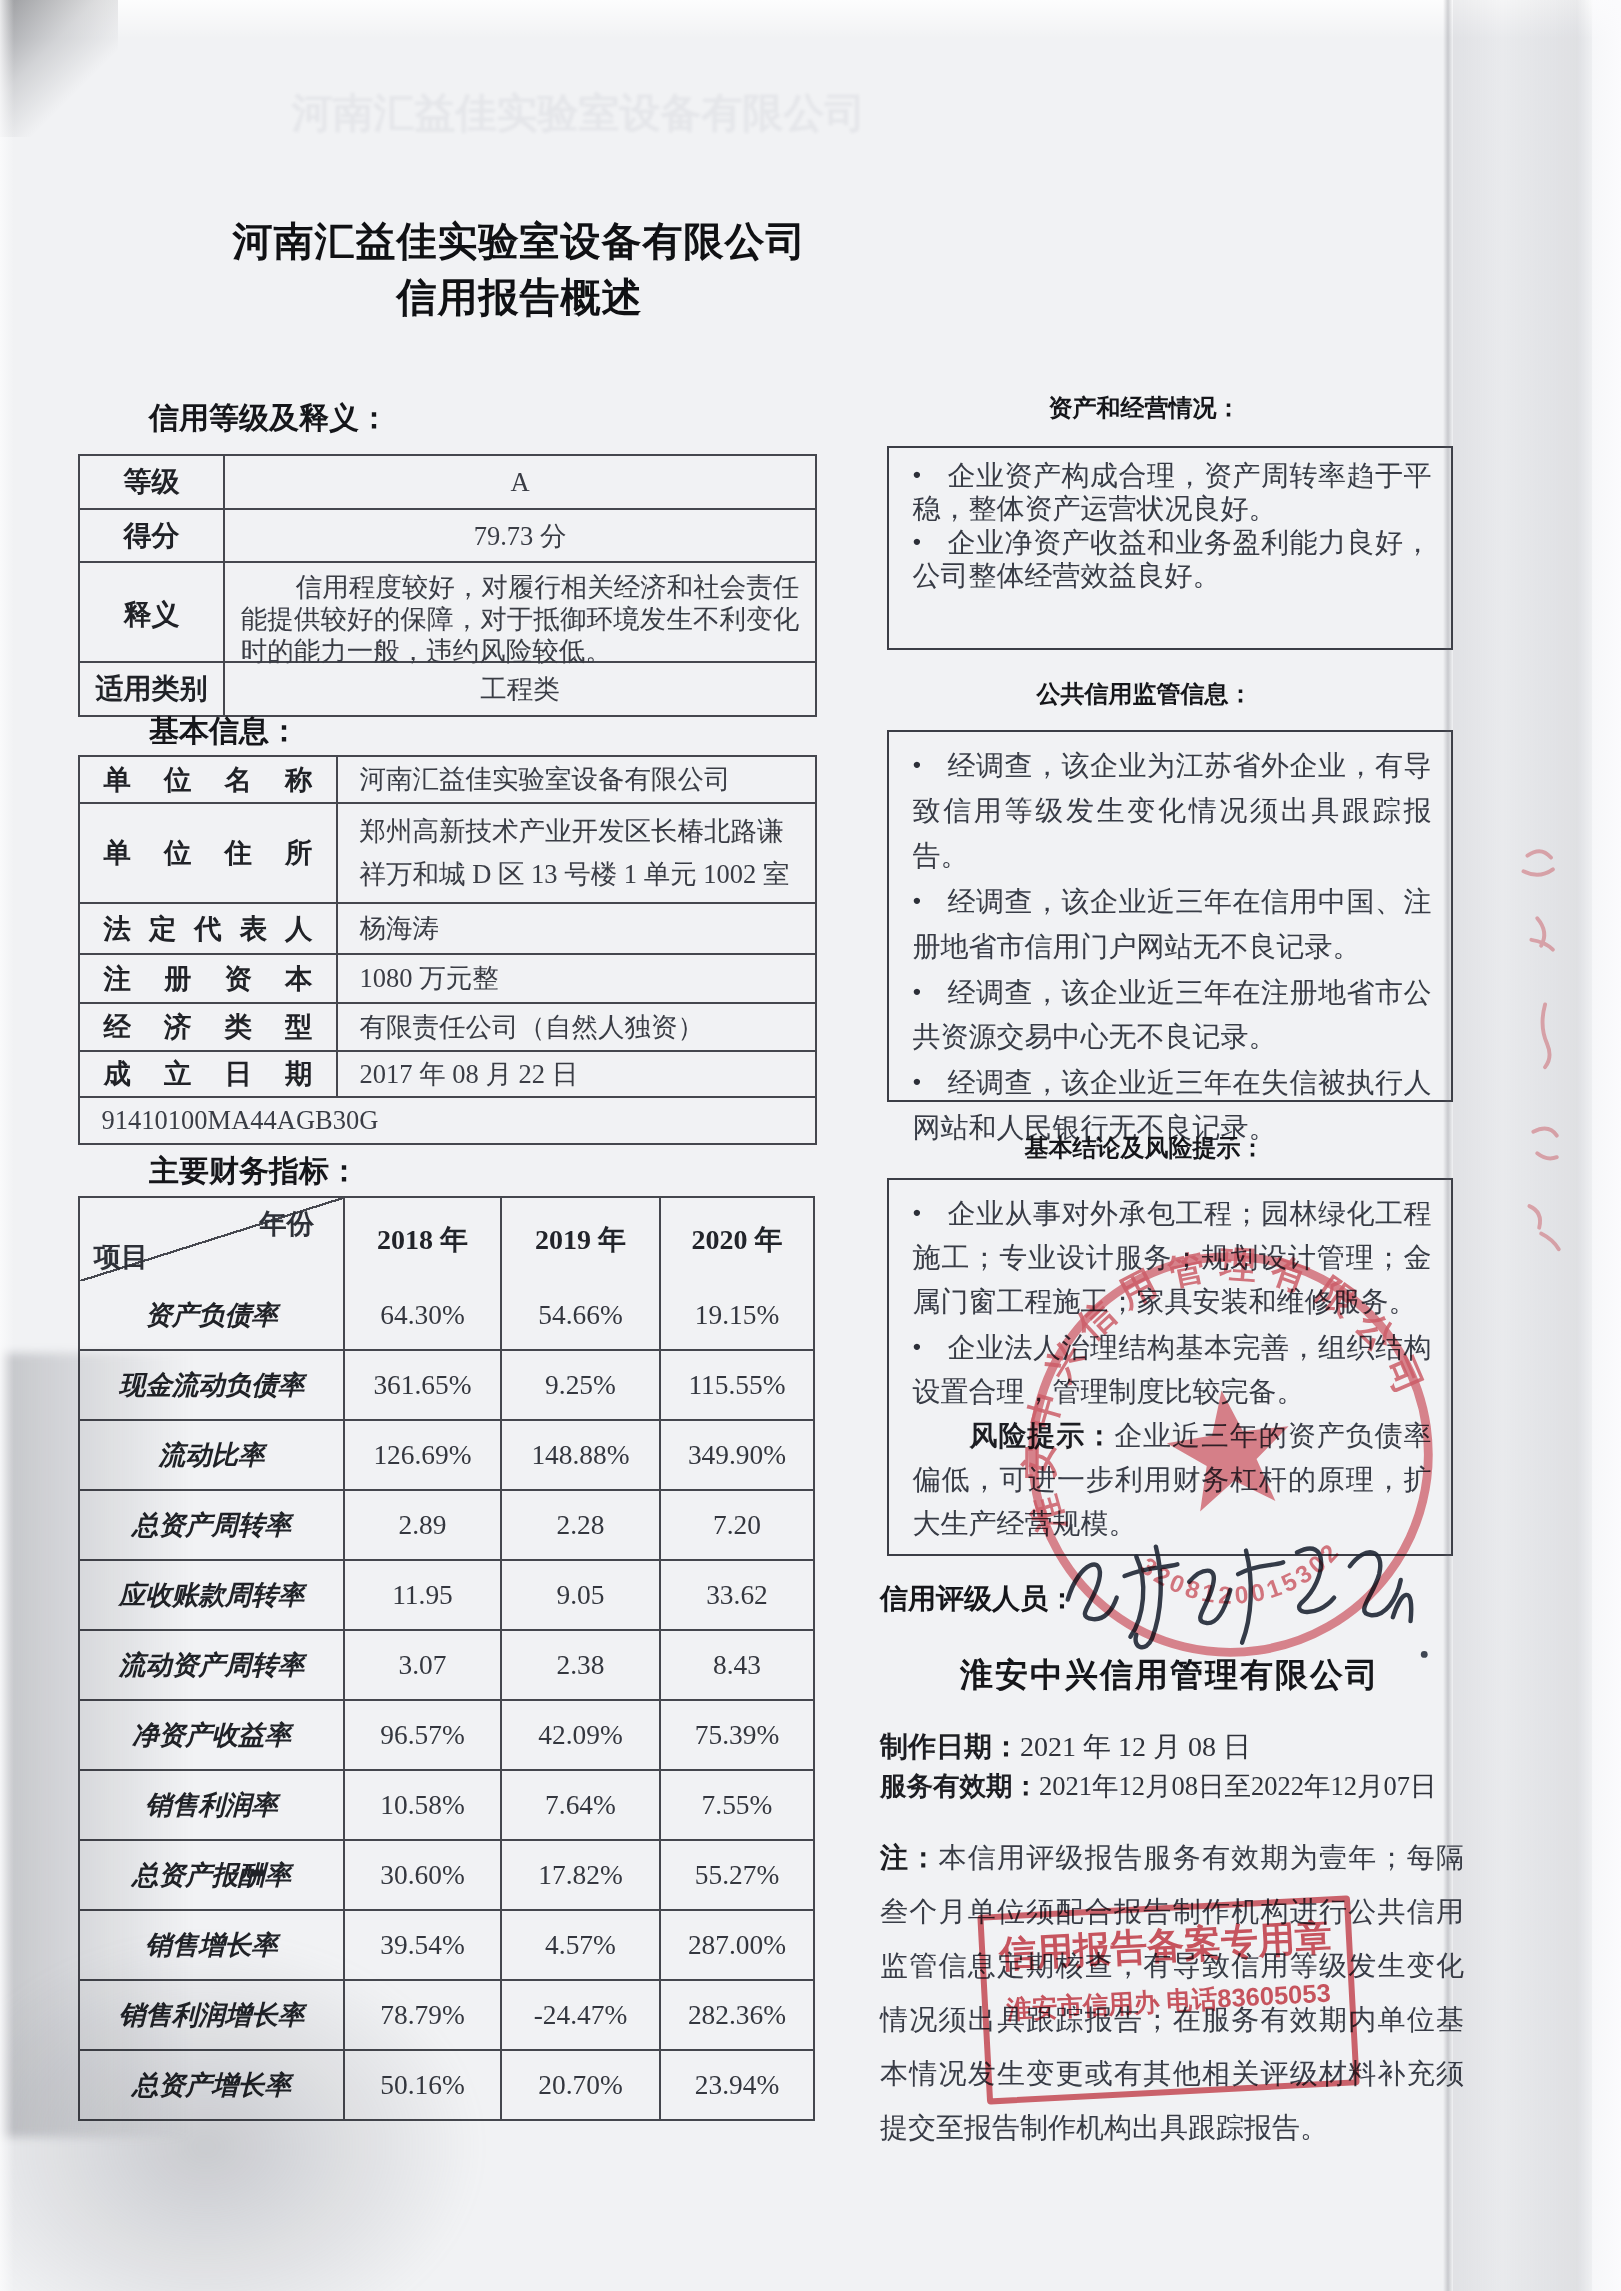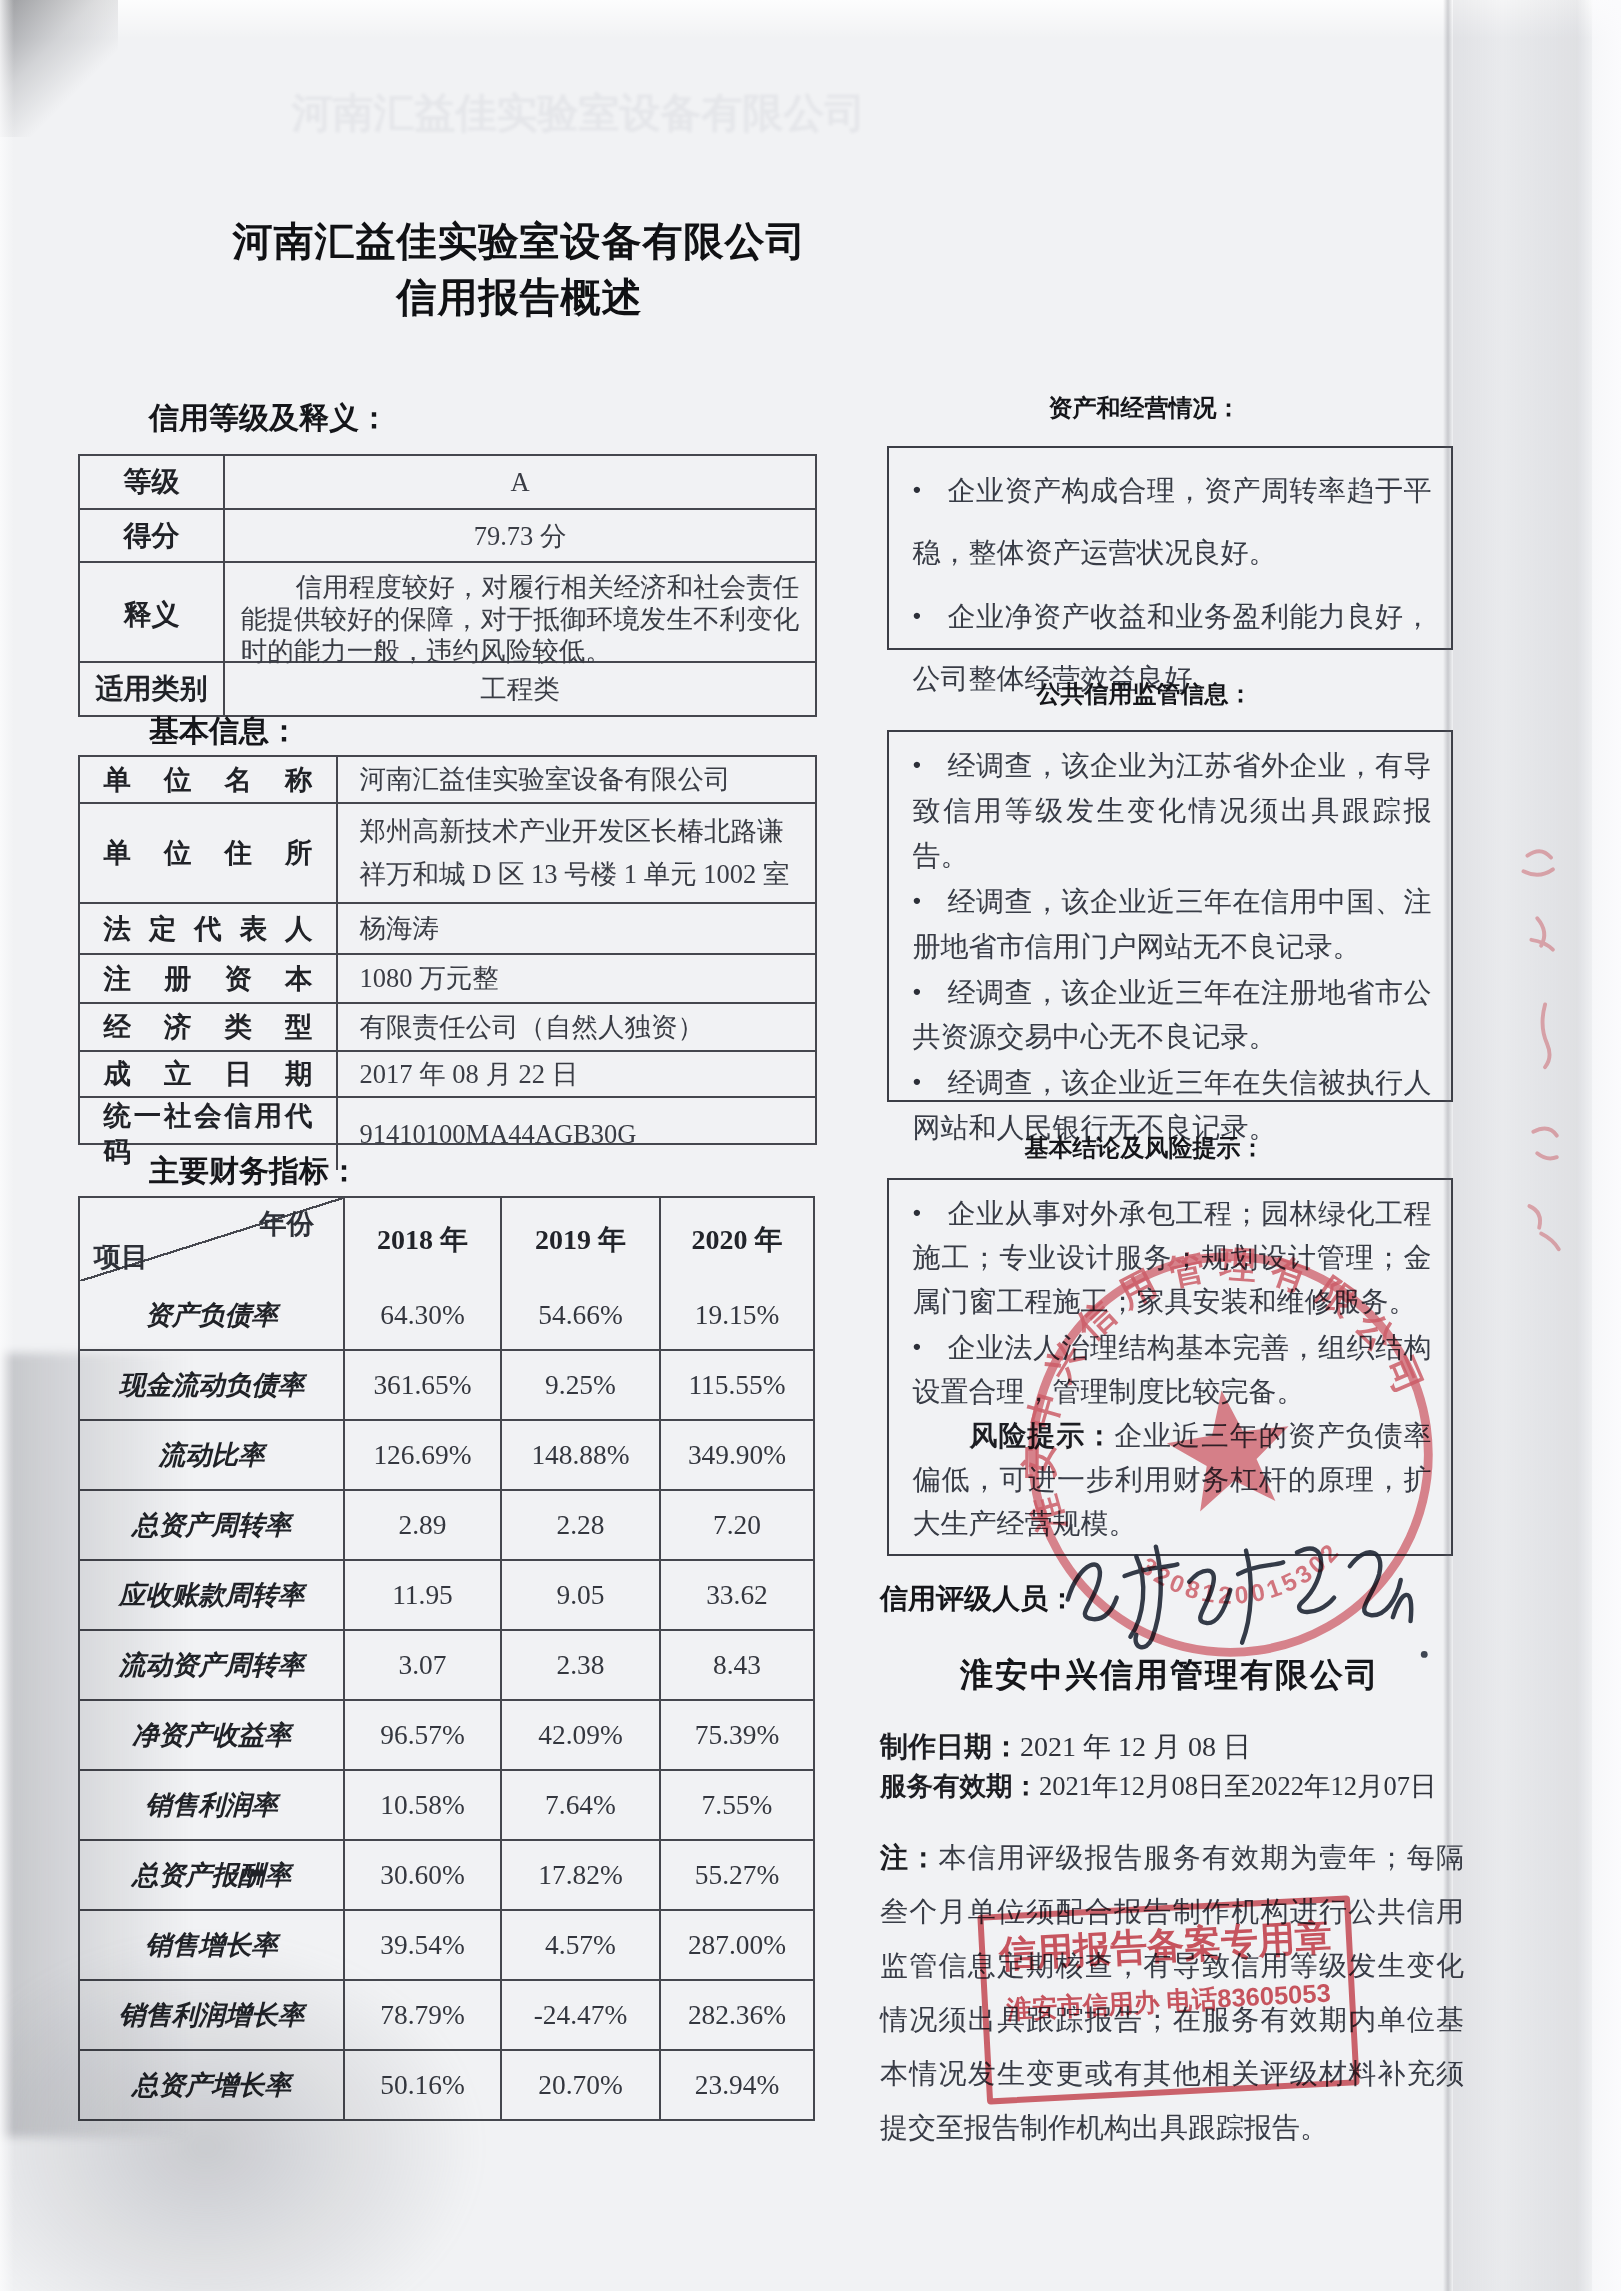--- a/index.html
+++ b/index.html
@@ -65,21 +65,21 @@
   .corner .cy{position:absolute;right:29px;top:7.8px;font-size:27.4px;font-family:"Liberation Sans", sans-serif;font-weight:bold;}
   .corner .cx{position:absolute;left:13.7px;bottom:5.9px;font-size:27.4px;font-family:"Liberation Sans", sans-serif;font-weight:bold;}
   .t3 .row{grid-template-columns:263px 157px 159px 1fr;height:68px;}
   .t3 .lbl{font-size:26.5px;border-right:none;font-style:italic;}
   .t3 .cell + .cell{border-left:2px solid var(--bd);}
   .t3 .num{font-size:27.4px;color:#34373f;justify-content:center;}
 
   
   .box{border:2.5px solid #3c3e46;padding:9.8px 19.6px 0 23.5px;z-index:2;}
   .box p{margin:0;text-align:justify;font-size:28px;color:#383c46;}
-  .b1 p{line-height:62px;} .b2 p{line-height:45px;} .b3 p{line-height:44px;}
+  .b1 p{line-height:33px;} .b2 p{line-height:45px;} .b3 p{line-height:44px;}
   .blt{display:inline-block;font-size:14.7px;vertical-align:5.9px;margin-right:25.5px;color:#2c2f38;}
   .risk{text-indent:57px;}
   .risk b{font-family:"Liberation Sans", sans-serif;color:#1c1d22;}
 
   
   .fl{z-index:2;}
   .rater{font-size:28px;}
   .company{width:566px;text-align:center;font-size:33px;letter-spacing:2px;}
   .dline{font-size:28px;color:#2f323a;}
   .dline .dl{font-family:"Liberation Sans", sans-serif;font-weight:bold;color:#1c1d22;}
@@ -223,23 +223,20 @@
         <div class="row">
           <div class="lbl">
             <span>成立日期</span>
           </div>
           <div class="val">
             <span>2017 年 08 月 22 日</span>
           </div>
         </div>
 
         <div class="row">
-          <div class="lbl">
-            <span>统一社会信用代码</span>
-          </div>
           <div class="val">
             <span>91410100MA44AGB30G</span>
           </div>
         </div>
       </div>
   </div>
 
   <div class="abs hd lh" style="left:149px;top:1151px;">主要财务指标：</div>
 
   <div class="abs tbl t3">

